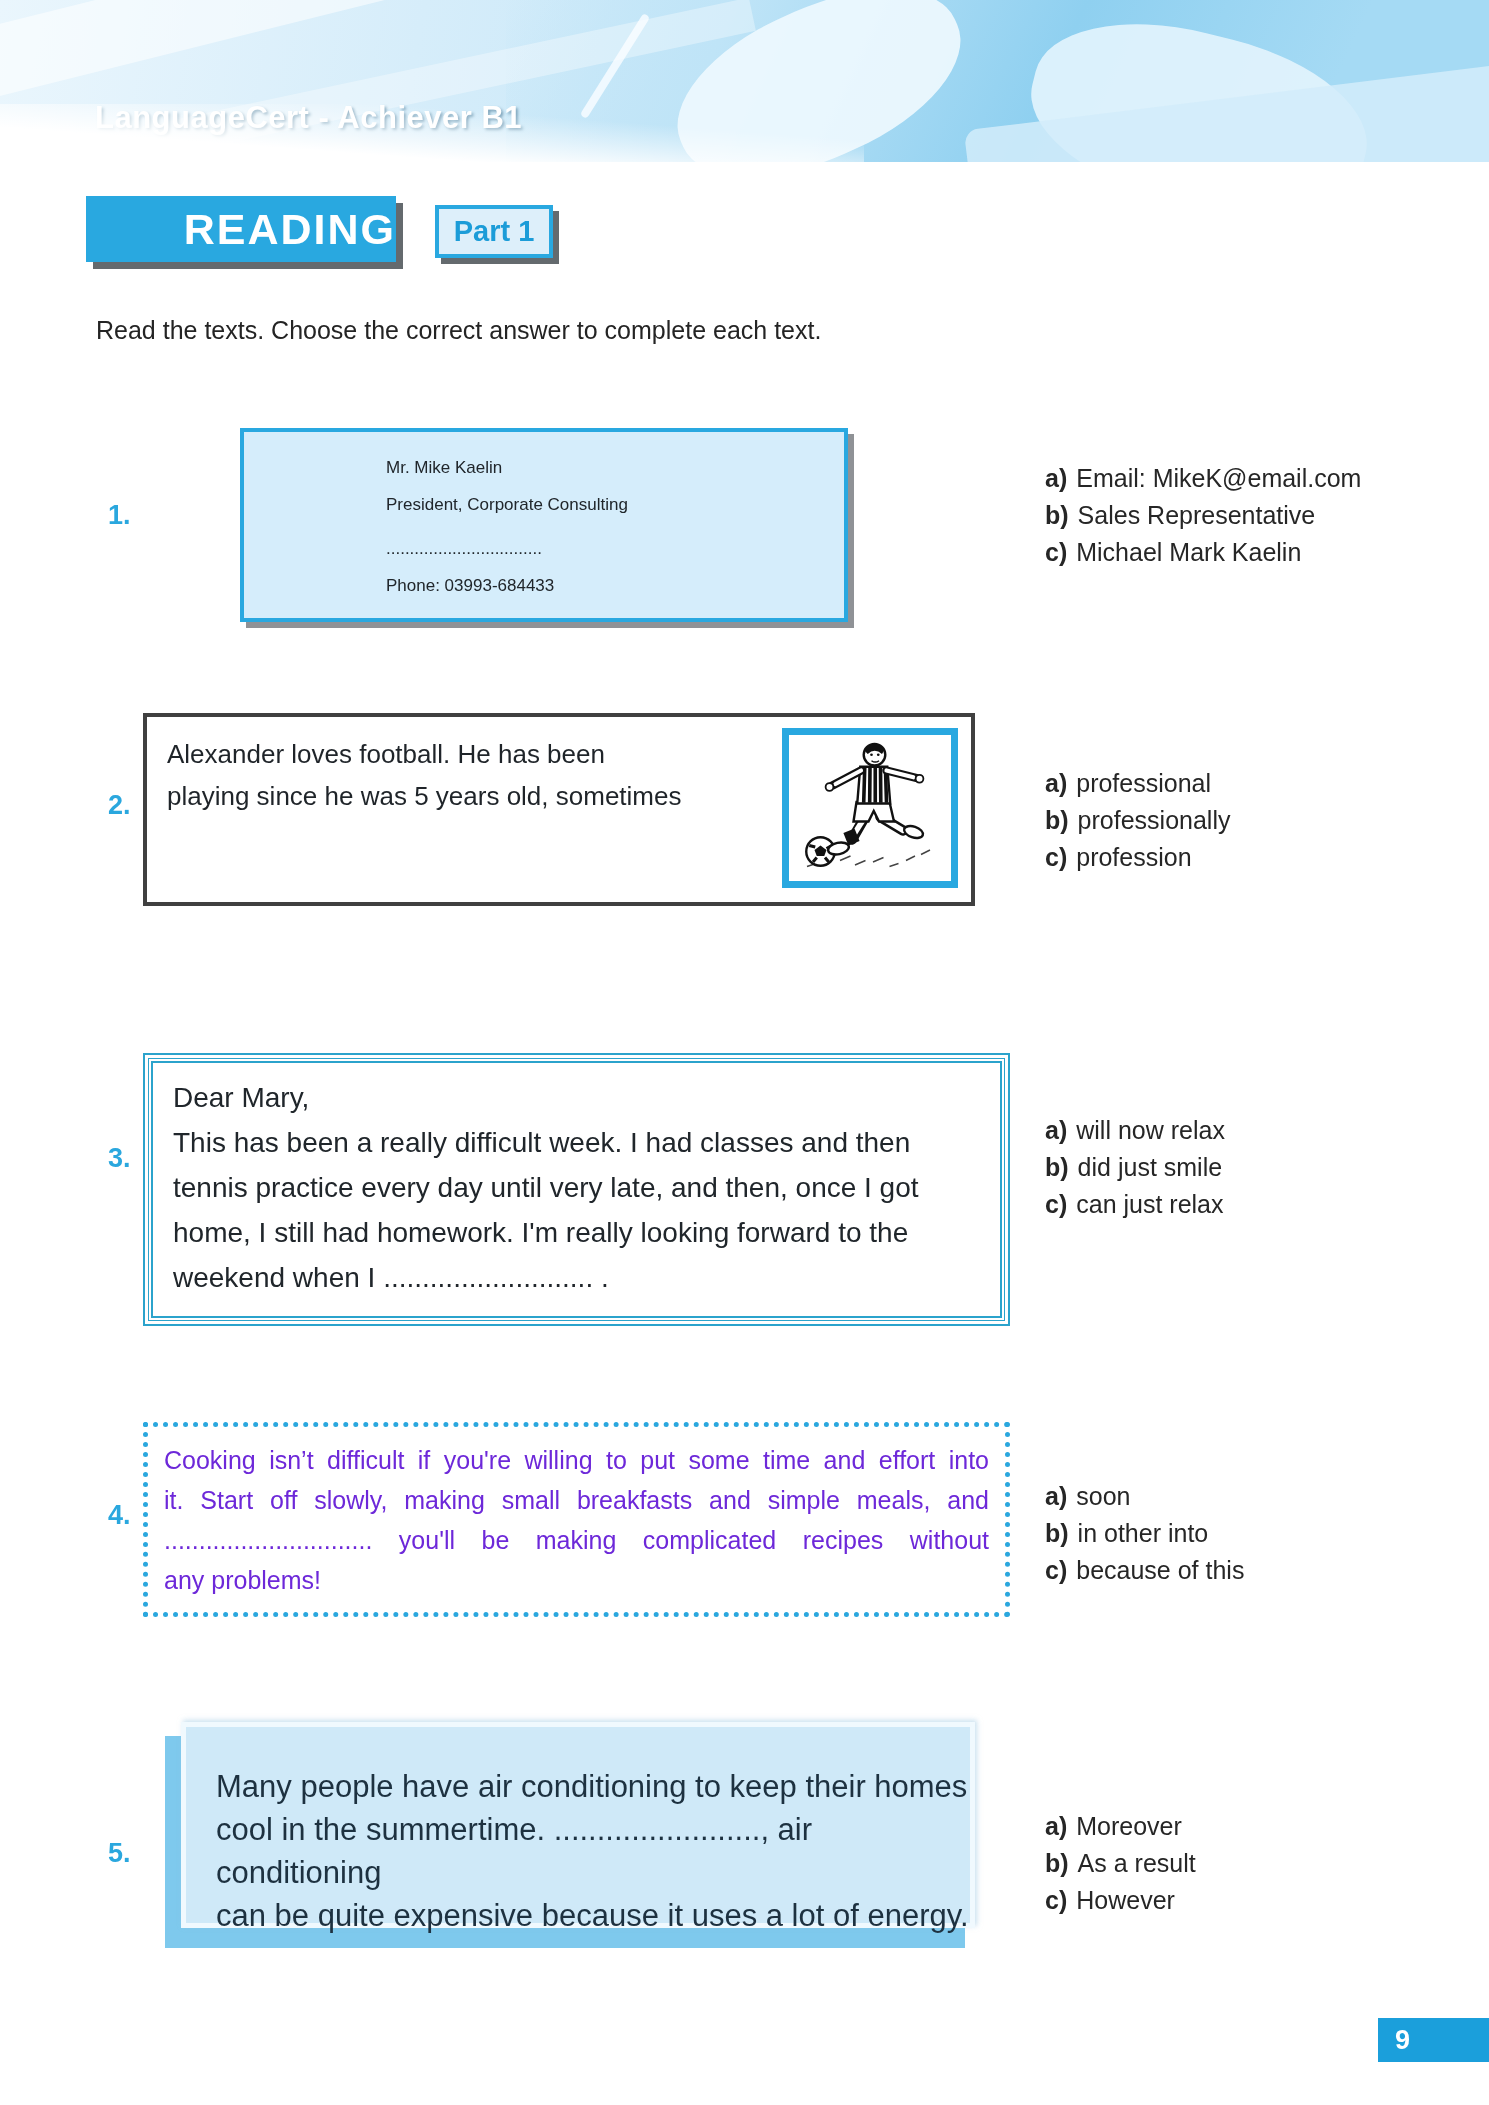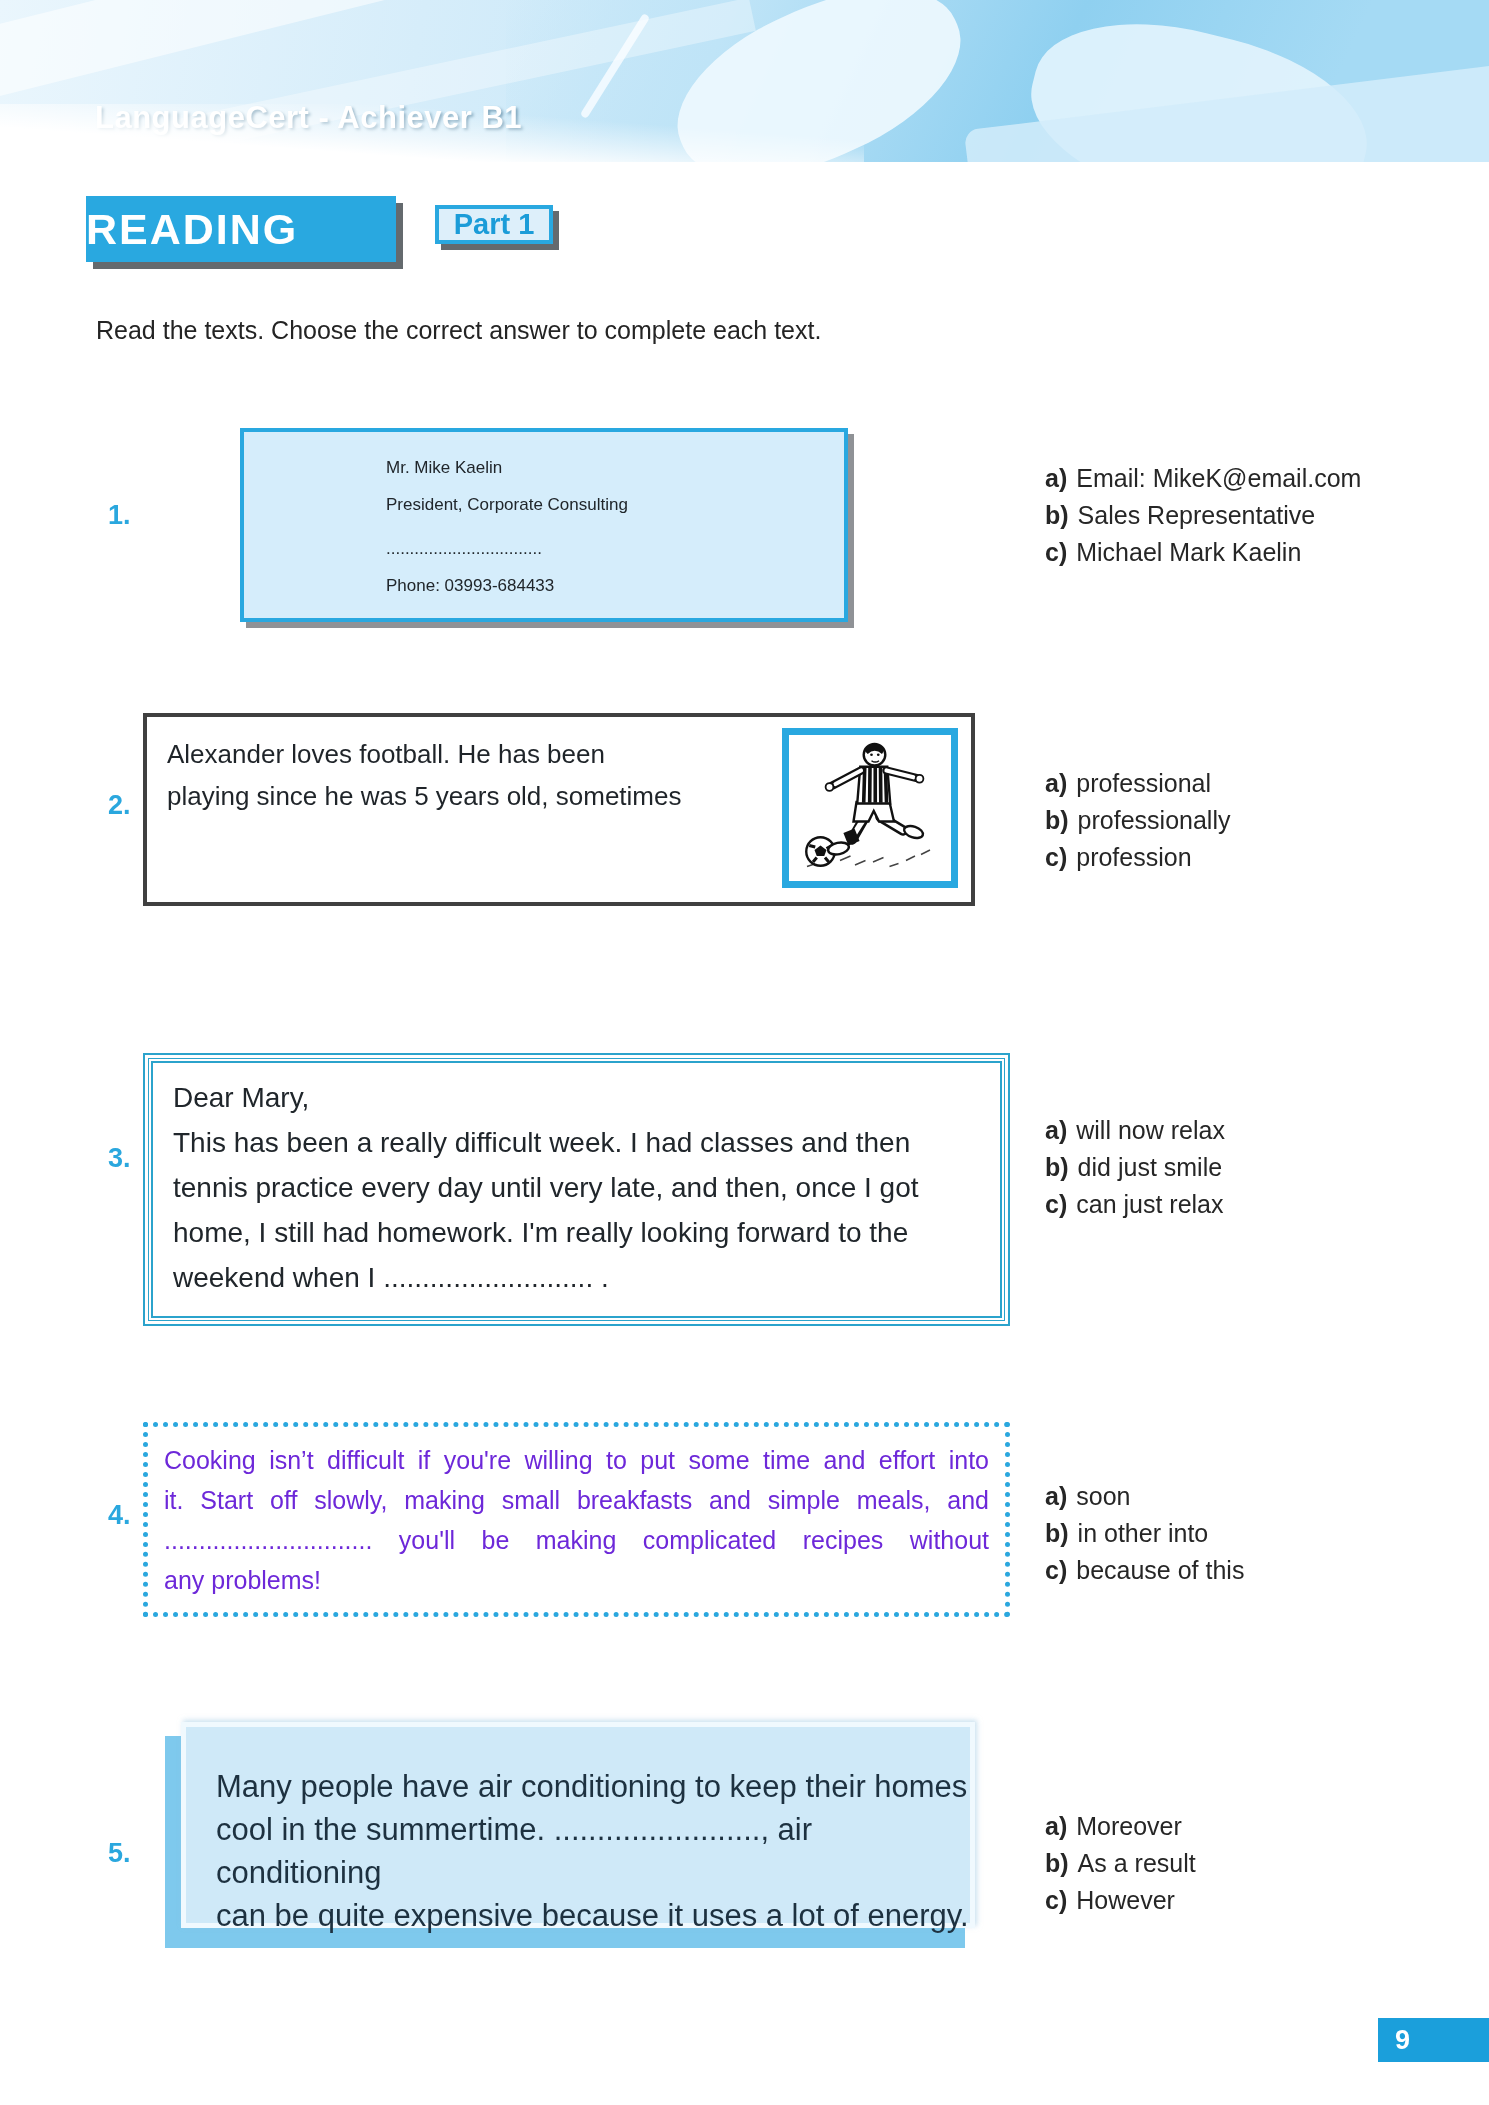--- a/index.html
+++ b/index.html
@@ -23,23 +23,23 @@
              transform:rotate(-14deg);}
   .b-streak2{position:absolute;left:60px;top:70px;width:700px;height:34px;background:rgba(255,255,255,.35);
              transform:rotate(-12deg);}
   .banner::after{content:'';position:absolute;left:0;bottom:-6px;width:58%;height:64px;
              background:linear-gradient(to top right,#ffffff 32%,rgba(255,255,255,0) 72%);}
   .b-title{position:absolute;left:95px;top:100px;font-size:31px;font-weight:bold;color:#ffffff;
            letter-spacing:.5px;text-shadow:2px 2px 3px rgba(110,150,175,.85);}
 
   
   .reading-box{position:absolute;left:86px;top:196px;width:310px;height:66px;background:#29a8e0;
-               box-shadow:7px 7px 0 #646a6e;display:flex;align-items:center;justify-content:flex-start;}
+               box-shadow:7px 7px 0 #646a6e;display:flex;align-items:center;justify-content:flex-end;}
   .reading-box span{color:#ffffff;font-size:43px;font-weight:bold;letter-spacing:2px;}
-  .part-box{position:absolute;left:435px;top:205px;width:118px;height:39px;background:#ddeffa;
+  .part-box{position:absolute;left:435px;top:205px;width:118px;height:53px;background:#ddeffa;
             border:4px solid #29a8e0;box-sizing:border-box;box-shadow:6px 6px 0 #646a6e;
             display:flex;align-items:center;justify-content:center;}
   .part-box span{color:#1b9cd8;font-size:29px;font-weight:bold;}
 
   .instruction{position:absolute;left:96px;top:316px;font-size:25px;color:#242424;}
 
   
   .q{position:absolute;left:0;width:1489px;}
   .qnum{position:absolute;left:108px;font-size:27px;font-weight:bold;color:#2aa7de;}
   .opts{position:absolute;left:1045px;font-size:25px;color:#262626;}

